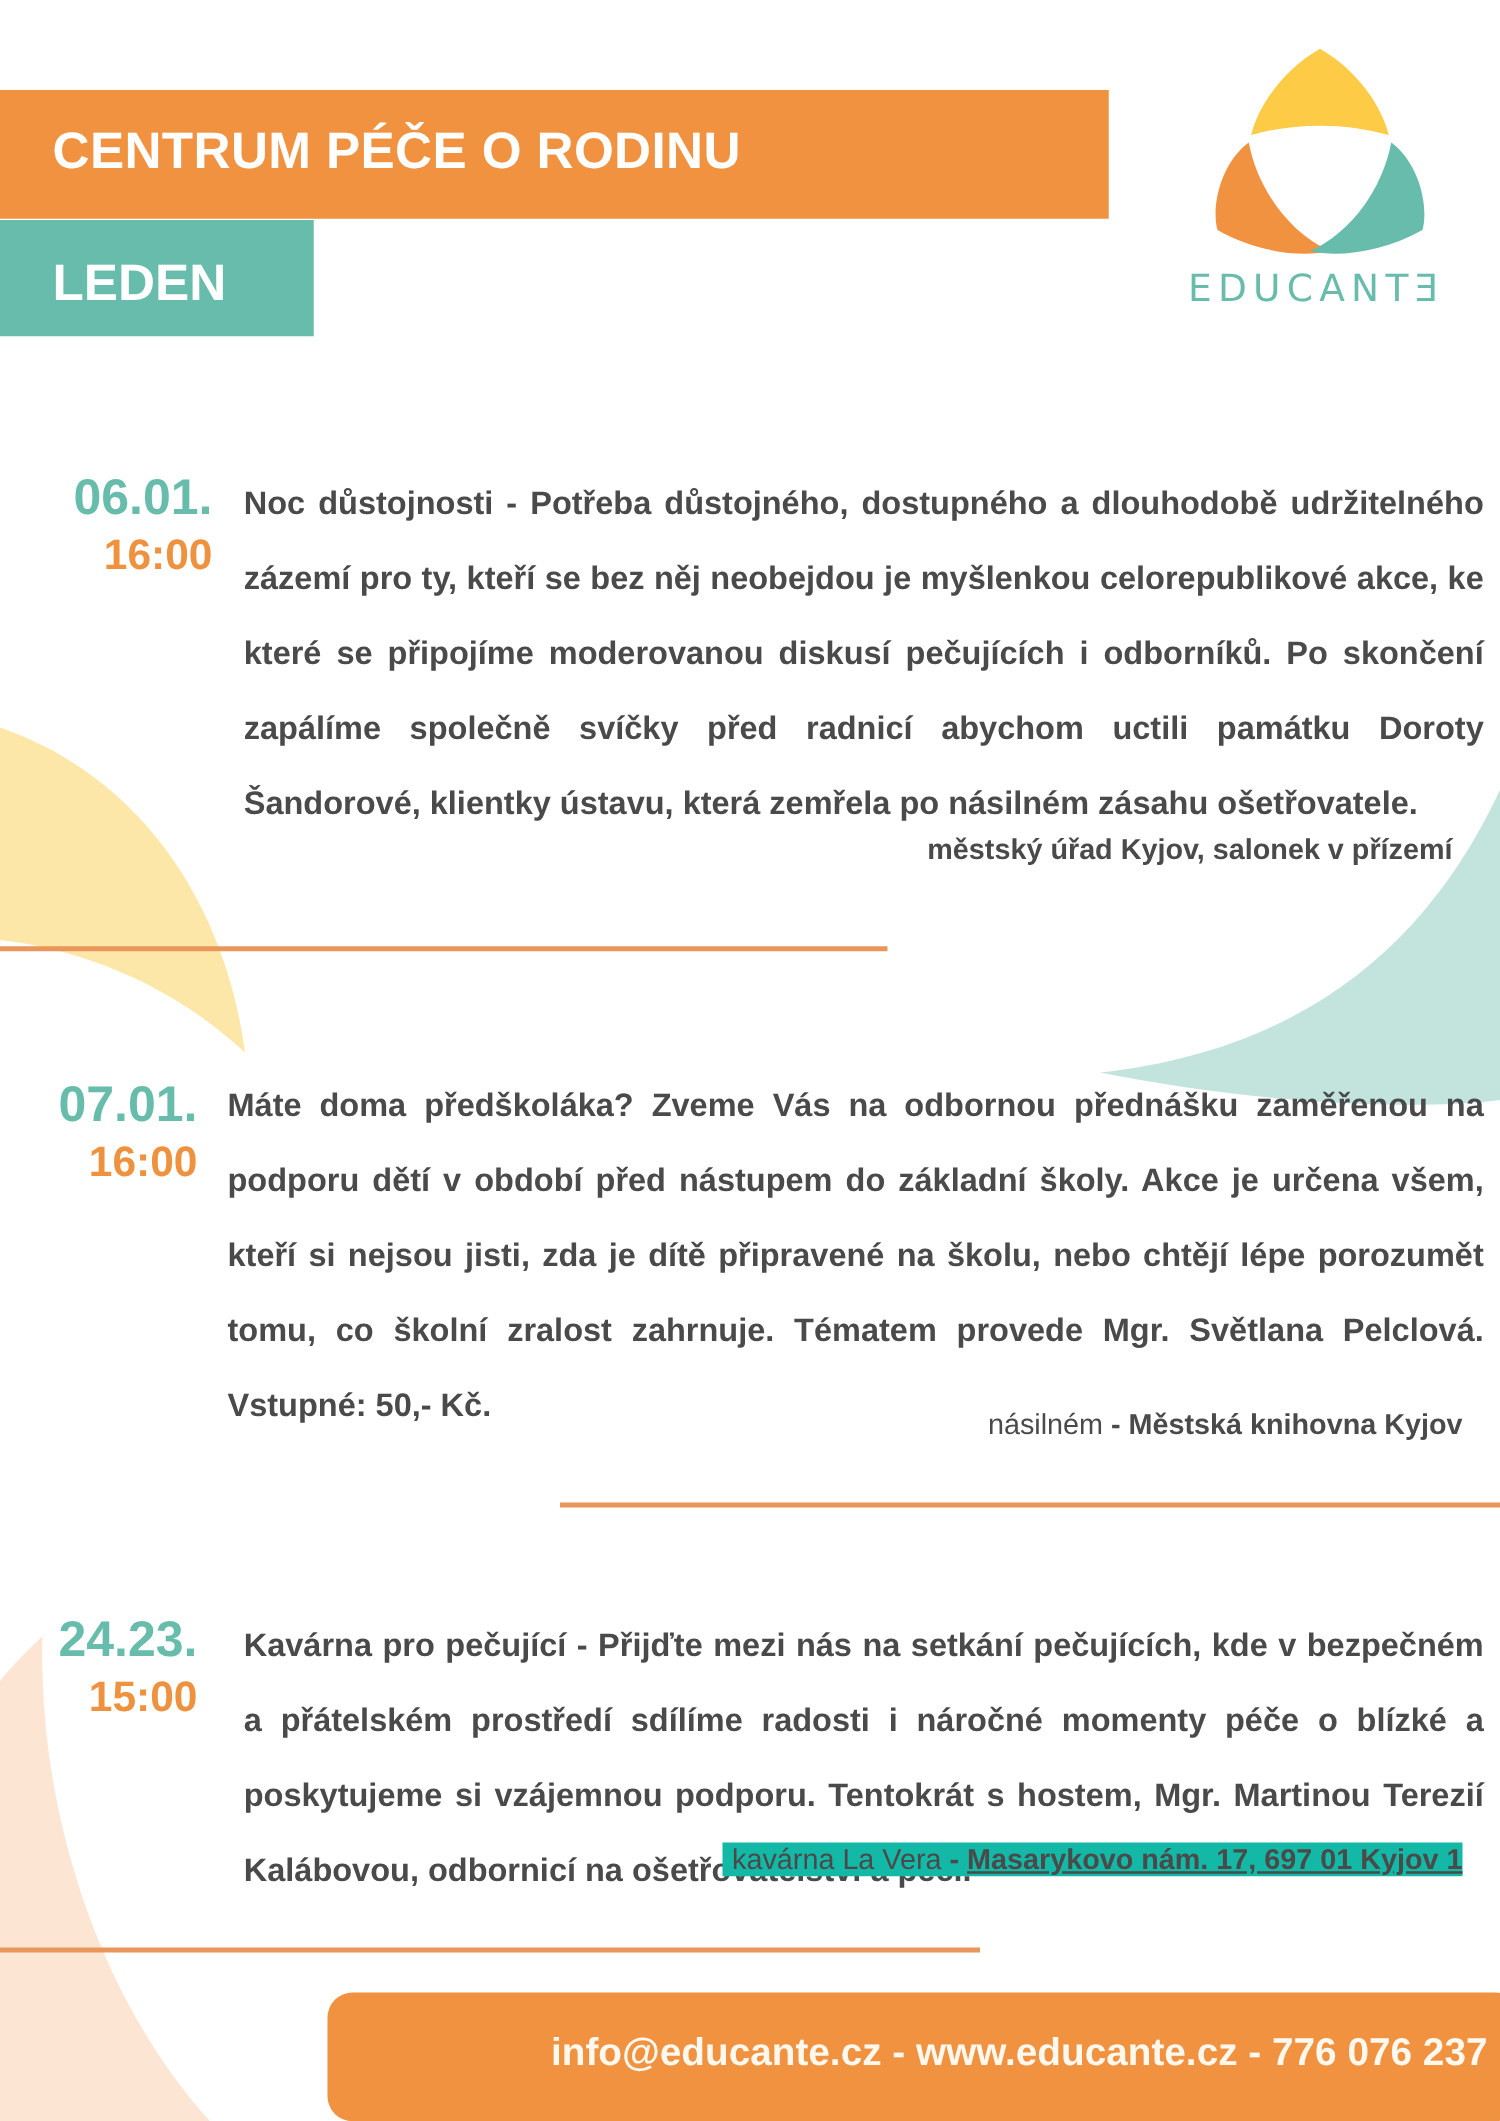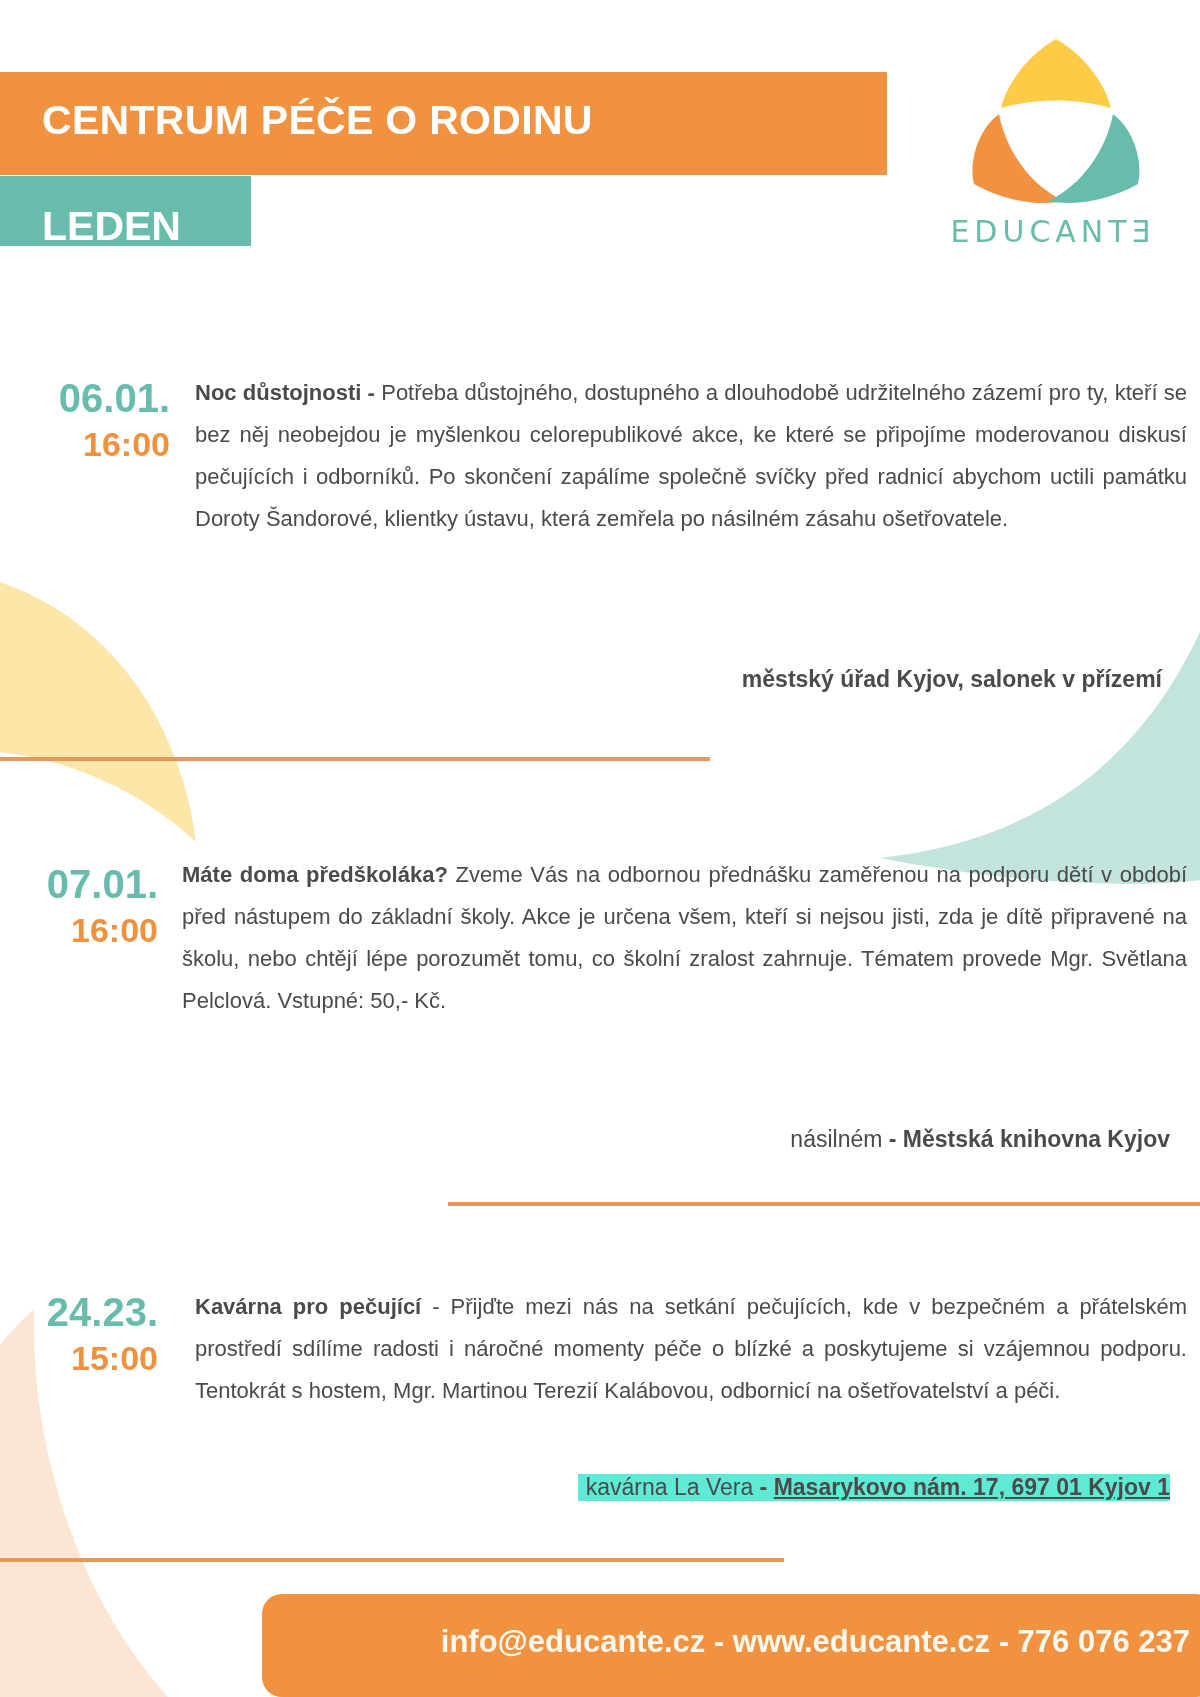--- a/index.html
+++ b/index.html
@@ -12,37 +12,37 @@
     .deco svg { position: absolute; left: 0; top: 0; }
     
     .title-bar {
       left: 0; top: 72px; width: 871px; height: 103px; background: #f0923f;
     }
     .title-text {
       position: absolute; left: 42px; top: 25px; font-size: 41px; font-weight: bold;
       color: #ffffff; letter-spacing: 0.3px; white-space: nowrap;
     }
     .month-bar {
-      left: 0; top: 176px; width: 235px; height: 70px; background: #68bcab;
+      left: 0; top: 176px; width: 235px; height: 93px; background: #68bcab;
     }
     .month-text {
       position: absolute; left: 42px; top: 27px; font-size: 41px; font-weight: bold; color: #ffffff;
     }
     
     .logo { left: 950px; top: 36px; width: 180px; height: 170px; }
     .logo-word {
       left: 912px; top: 214px; width: 250px; text-align: center; font-size: 30px;
       color: #68bcab; letter-spacing: 5px; font-family: "DejaVu Sans", sans-serif; font-weight: normal;
     }
     
     .date-col { text-align: right; font-weight: bold; line-height: 1.0; }
     .date { font-size: 40px; color: #68bcab; display: block; }
     .time { font-size: 34px; color: #ef9240; display: block; margin-top: 9px; }
     .desc {
-      font-size: 22px; line-height: 42px; text-align: justify; color: #4a4a4a;
+      font-size: 26px; line-height: 60px; text-align: justify; color: #4a4a4a; font-weight: bold;
     }
     .desc b { color: #4a4a4a; }
     .venue { font-size: 23px; color: #4a4a4a; text-align: right; white-space: nowrap; }
     .venue b { font-weight: bold; }
     .venue u { text-decoration: underline; }
     .sep { height: 4px; background: #e9965a; }
     
     .footer-bar {
       left: 262px; top: 1594px; width: 938px; height: 103px; background: #f0923f; border-radius: 20px;
     }
@@ -105,20 +105,20 @@
 </div>
 <div class="abs sep" style="left:448px; top:1202px; width:752px;"></div>
 
 <div class="abs date-col" style="left:20px; top:1292px; width:122px;">
   <span class="date">24.23.</span>
   <span class="time">15:00</span>
 </div>
 <div class="abs desc" style="left:179px; top:1286px; width:992px;">
   <b>Kavárna pro pečující</b><span> - Přijďte mezi nás na setkání pečujících, kde v bezpečném a přátelském prostředí sdílíme radosti i náročné momenty péče o blízké a poskytujeme si vzájemnou podporu. Tentokrát s hostem, Mgr. Martinou Terezií Kalábovou, odbornicí na ošetřovatelství a péči.</span>
 </div>
-<div class="abs venue" style="right:30px; top:1474px; background:#5eead4; padding-left:8px;">
+<div class="abs venue" style="right:30px; top:1474px; background:#14b8a6; padding-left:8px;">
   <span>kavárna La Vera</span><b> - </b><b><u>Masarykovo nám. 17, 697 01 Kyjov 1</u></b>
 </div>
 <div class="abs sep" style="left:0; top:1558px; width:768px;"></div>
 
 <div class="abs footer-bar">
   <div class="footer-text">info@educante.cz - www.educante.cz - 776 076 237</div>
 </div>
 
 </body></html>

